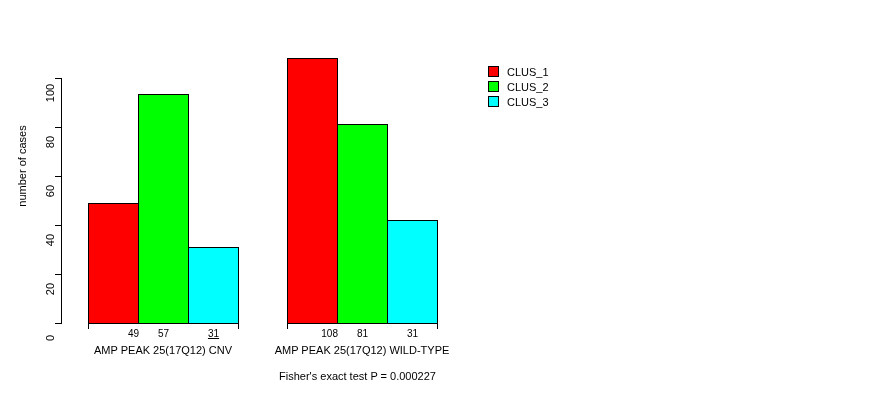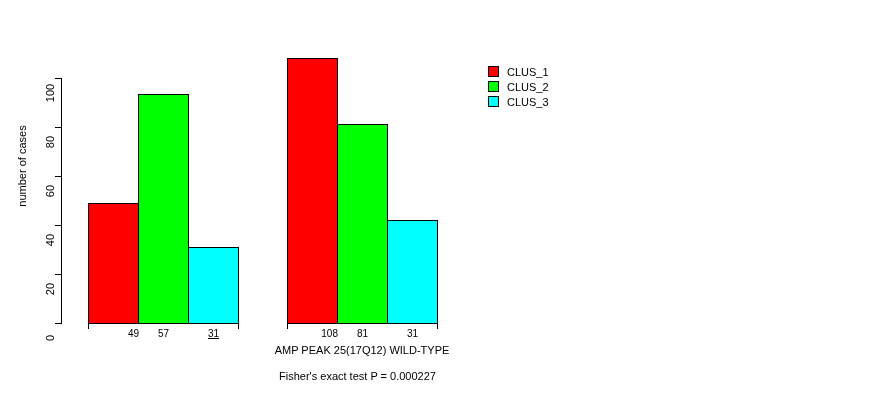--- a/index.html
+++ b/index.html
@@ -199,20 +199,21 @@
   <div class="x-tick" style="left:238px; top:324px;"></div>
 
   <div class="bar" style="left:88px;  top:203px; width:51px; height:121px; background:#FF0000;"></div>
   <div class="bar" style="left:138px; top:94px;  width:51px; height:230px; background:#00FF00;"></div>
   <div class="bar" style="left:188px; top:247px; width:51px; height:77px;  background:#00FFFF;"></div>
 
   <div class="bar-value" style="left:88px;  top:328px; width:51px;text-align:right;">49</div>
   <div class="bar-value" style="left:138px; top:328px; width:51px;">57</div>
   <div class="bar-value" style="left:188px; top:328px; width:51px;text-decoration:underline;">31</div>
 
+  <div class="group-label" style="left:28px; top:344px; width:270px;">AMP PEAK 25(17Q12) CNV</div>
 
   <div class="x-axis-seg" style="left:287px; top:323px; width:150px;"></div>
   <div class="x-tick" style="left:287px; top:324px;"></div>
   <div class="x-tick" style="left:437px; top:324px;"></div>
 
   <div class="bar" style="left:287px; top:58px;  width:51px; height:266px; background:#FF0000;"></div>
   <div class="bar" style="left:337px; top:124px; width:51px; height:200px; background:#00FF00;"></div>
   <div class="bar" style="left:387px; top:220px; width:51px; height:104px; background:#00FFFF;"></div>
 
   <div class="bar-value" style="left:287px; top:328px; width:51px;text-align:right;">108</div>

